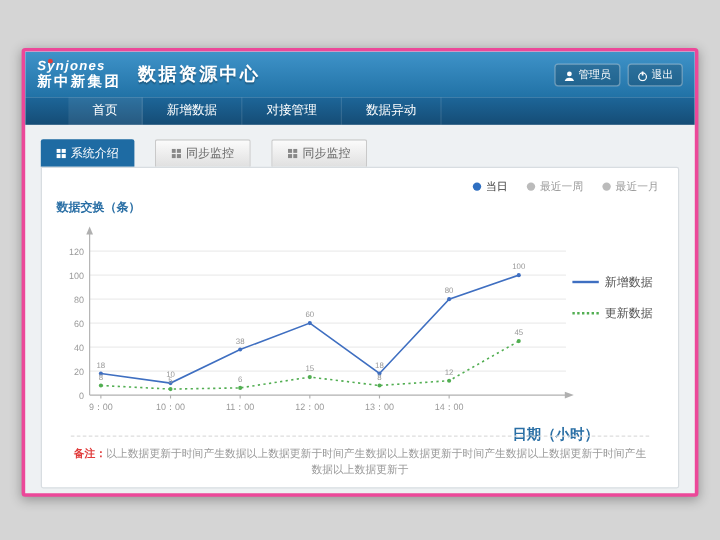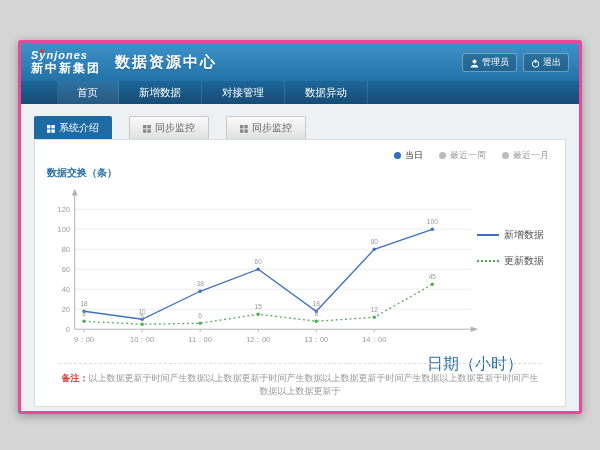--- a/index.html
+++ b/index.html
@@ -43,21 +43,21 @@
     height:268px; position:relative; }
 
   
   .filters { position:absolute; top:9px; right:16px; display:flex; gap:16px; }
   .filter { display:flex; align-items:center; gap:4px; font-size:9px; color:#999; cursor:pointer; }
   .filter .dot { width:7px; height:7px; border-radius:50%; background:#bbb; }
   .filter.active { color:#333; }
 
   .ylabel { position:absolute; top:26px; left:12px; font-size:10px; color:#2a6fa5; font-weight:bold; }
   .chart-wrap { position:absolute; top:44px; left:6px; }
-  .xlabel { position:absolute; top:214px; left:392px; font-size:16px; color:#2a6fa5; font-weight:normal; }
+  .xlabel { position:absolute; top:214px; left:392px; font-size:12px; color:#2a6fa5; font-weight:bold; }
 
   
   .series-legend { position:absolute; right:8px; top:88px; width:80px; }
   .series-item { display:flex; align-items:center; gap:5px; font-size:10px; color:#555; margin-bottom:12px; }
   .line-sample { width:22px; height:0; border-top:2px solid #3f6fc1; }
   .line-sample.dotted { border-top:2px dotted #52ae52; }
 
   .note { position:absolute; bottom:8px; left:24px; right:24px; border-top:1px dashed #ddd;
     padding-top:8px; font-size:9px; color:#999; text-align:center; }
   .note .note-label { color:#e03b3b; font-weight:bold; }

